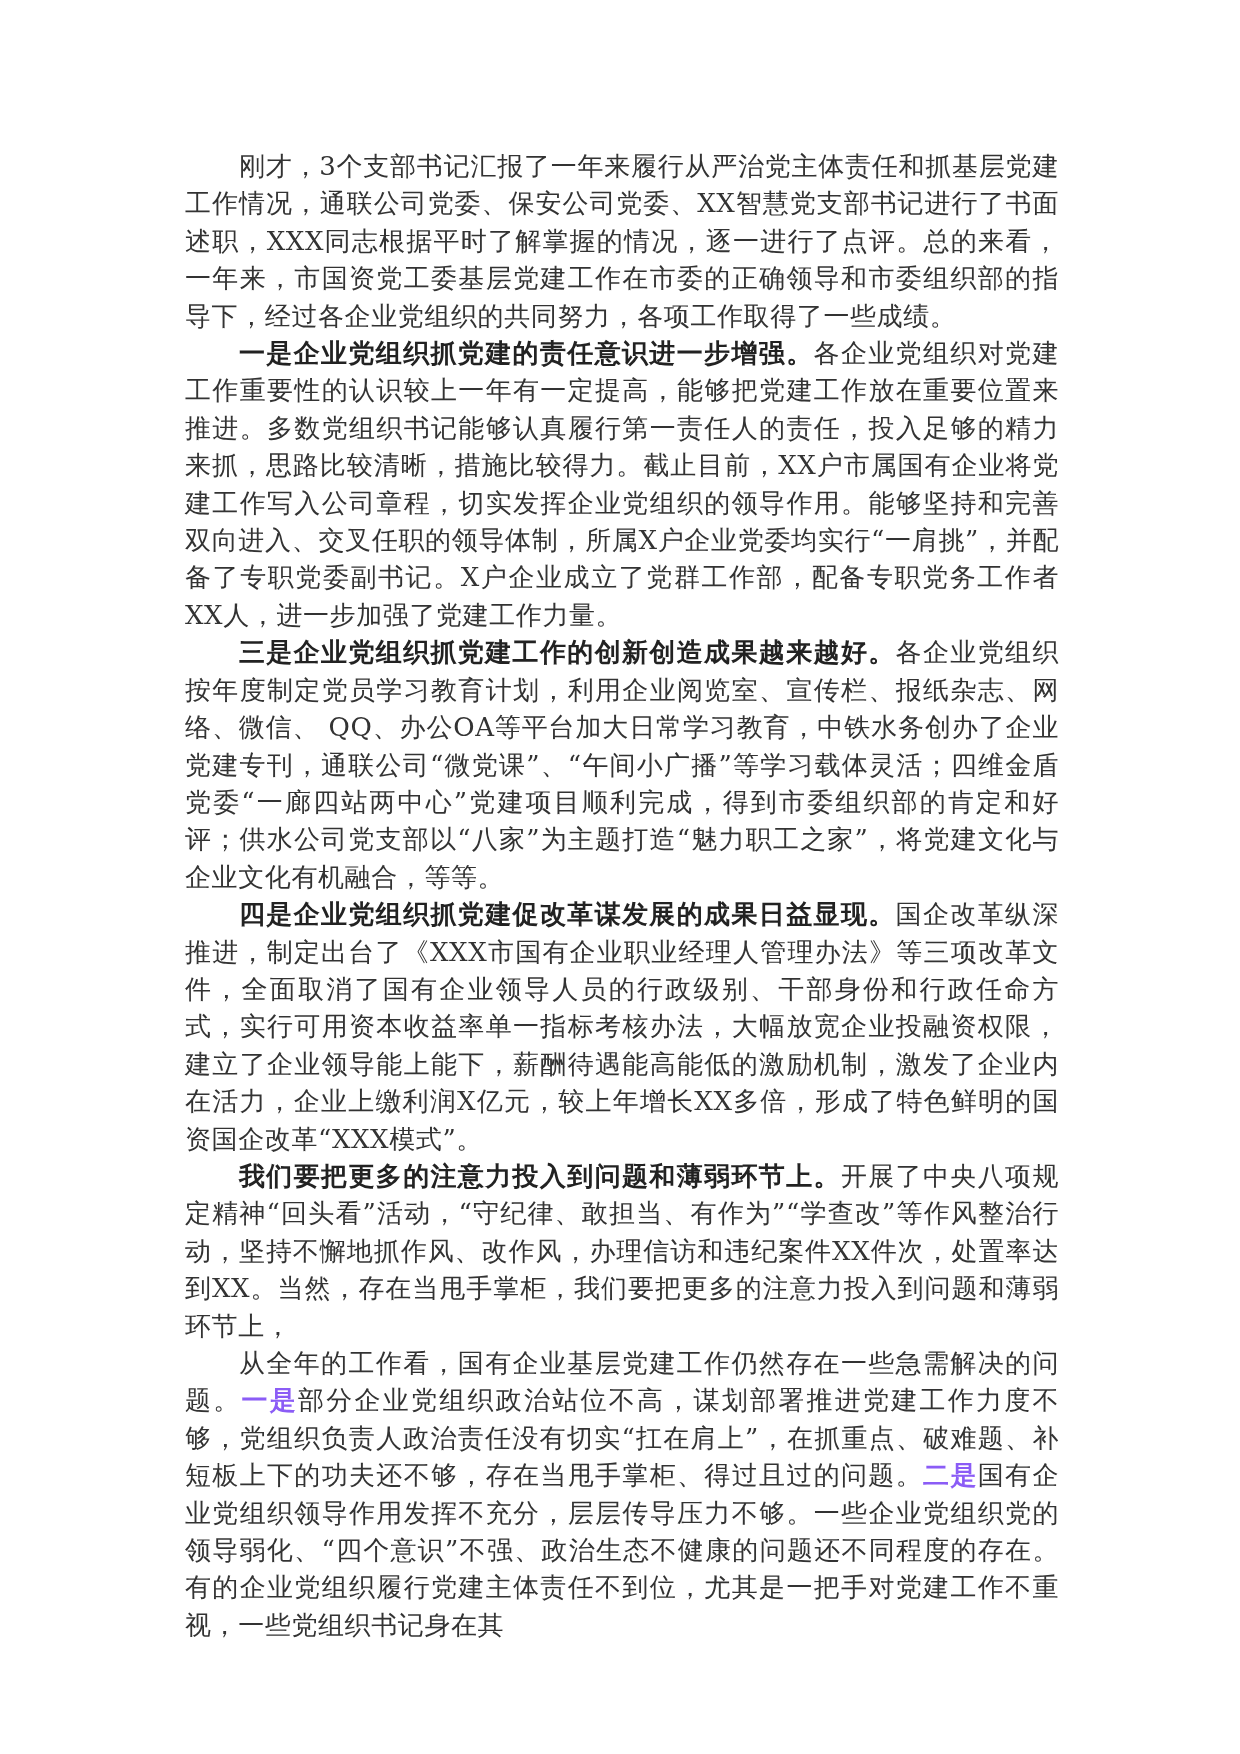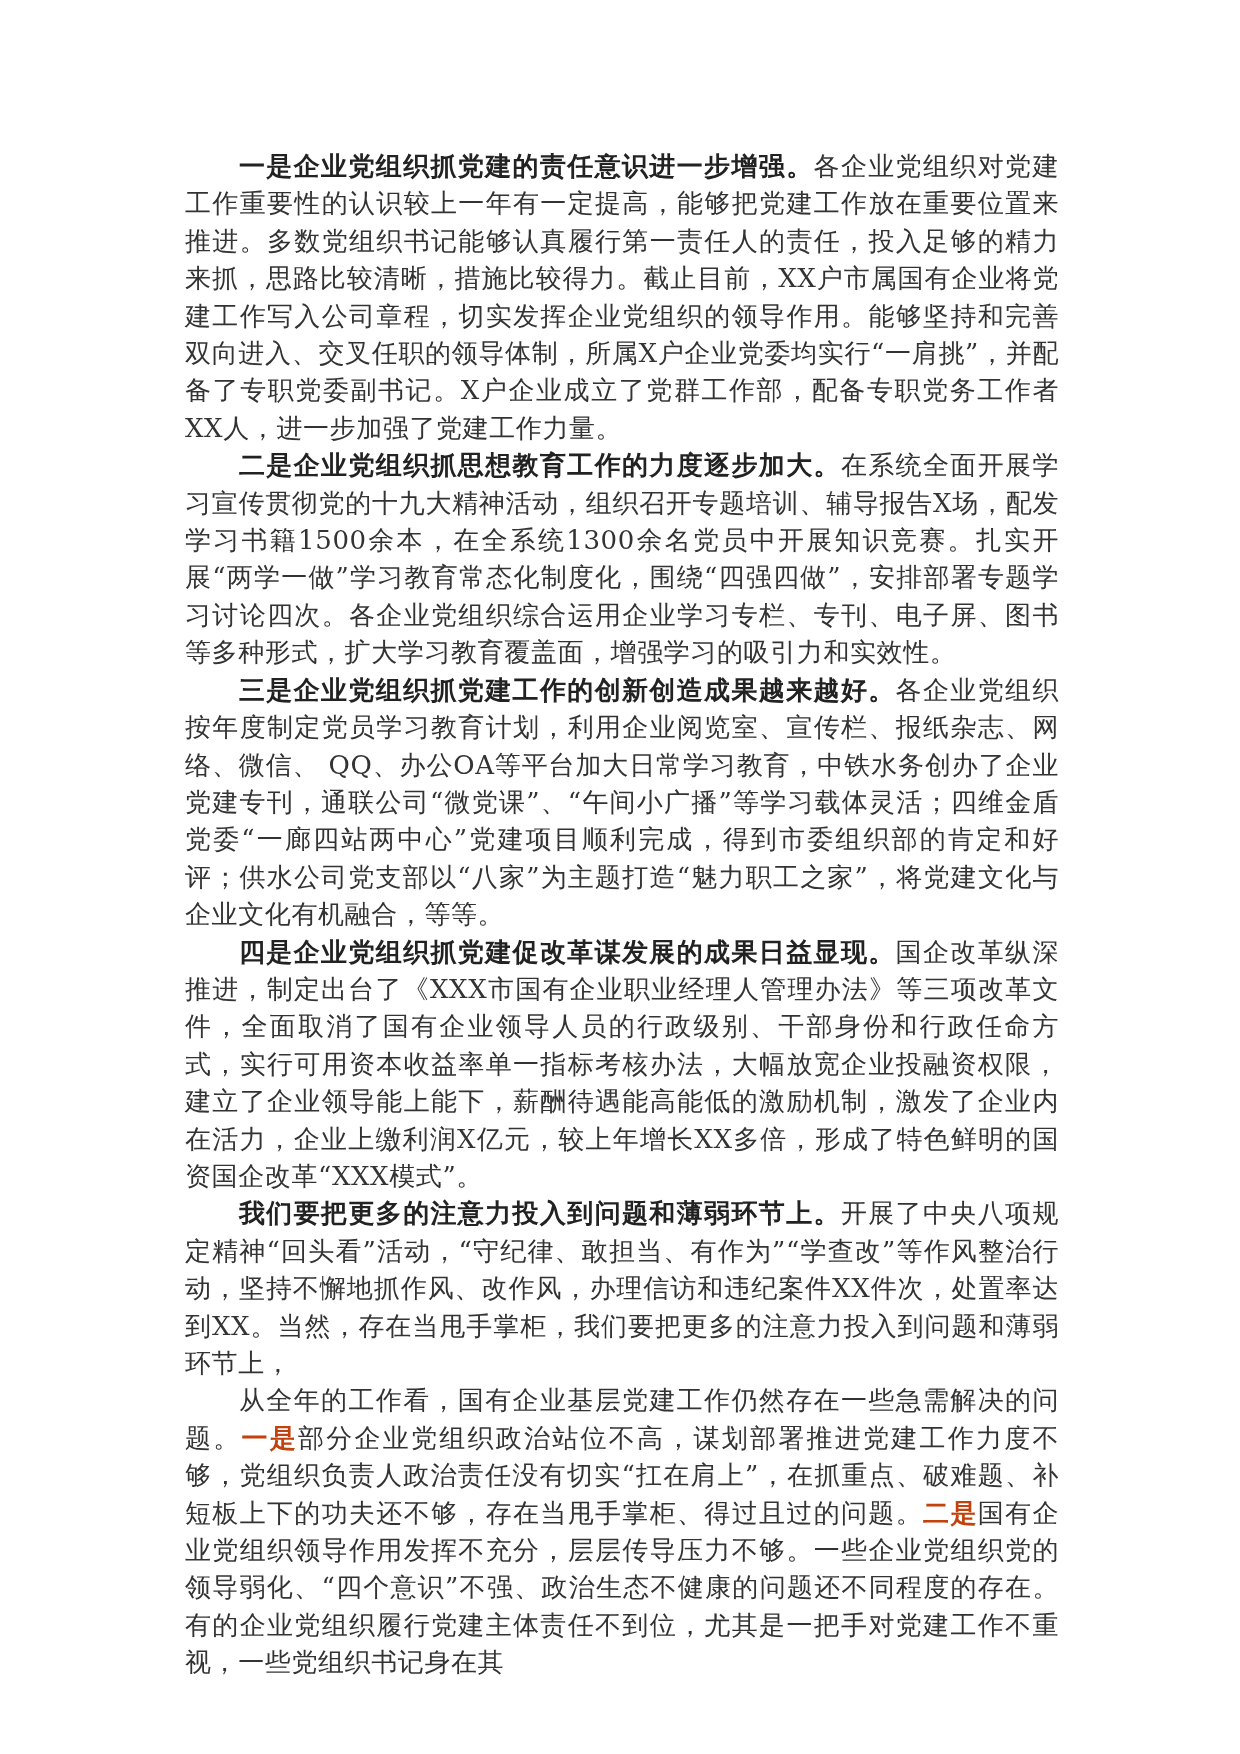--- a/index.html
+++ b/index.html
@@ -11,31 +11,31 @@
     width: 874px;
     font-family: "DejaVu Serif", "Liberation Serif", serif;
     font-size: 26px;
     line-height: 37.4px;
     color: #333333;
     text-align: justify;
     letter-spacing: 0.6px;
   }
   .para { margin: 0; text-indent: 54px; }
   .lead { font-weight: bold; color: #222222; }
-  .inline-bold { font-weight: bold; color: #c2410c; }
+  .inline-bold { font-weight: bold; color: #8b5cf6; }
 </style>
 </head>
 <body>
 
 <div class="page">
   <p class="para">
-    <span class="lead">一是企业党组织抓党建的责任意识进一步增强。</span><span>各企业党组织对党建工作重要性的认识较上一年有一定提高，能够把党建工作放在重要位置来推进。多数党组织书记能够认真履行第一责任人的责任，投入足够的精力来抓，思路比较清晰，措施比较得力。截止目前，XX户市属国有企业将党建工作写入公司章程，切实发挥企业党组织的领导作用。能够坚持和完善双向进入、交叉任职的领导体制，所属X户企业党委均实行“一肩挑”，并配备了专职党委副书记。X户企业成立了党群工作部，配备专职党务工作者XX人，进一步加强了党建工作力量。</span>
+    <span class="lead"></span><span>刚才，3个支部书记汇报了一年来履行从严治党主体责任和抓基层党建工作情况，通联公司党委、保安公司党委、XX智慧党支部书记进行了书面述职，XXX同志根据平时了解掌握的情况，逐一进行了点评。总的来看，一年来，市国资党工委基层党建工作在市委的正确领导和市委组织部的指导下，经过各企业党组织的共同努力，各项工作取得了一些成绩。</span>
   </p>
   <p class="para">
-    <span class="lead">二是企业党组织抓思想教育工作的力度逐步加大。</span><span>在系统全面开展学习宣传贯彻党的十九大精神活动，组织召开专题培训、辅导报告X场，配发学习书籍1500余本，在全系统1300余名党员中开展知识竞赛。扎实开展“两学一做”学习教育常态化制度化，围绕“四强四做”，安排部署专题学习讨论四次。各企业党组织综合运用企业学习专栏、专刊、电子屏、图书等多种形式，扩大学习教育覆盖面，增强学习的吸引力和实效性。</span>
+    <span class="lead">一是企业党组织抓党建的责任意识进一步增强。</span><span>各企业党组织对党建工作重要性的认识较上一年有一定提高，能够把党建工作放在重要位置来推进。多数党组织书记能够认真履行第一责任人的责任，投入足够的精力来抓，思路比较清晰，措施比较得力。截止目前，XX户市属国有企业将党建工作写入公司章程，切实发挥企业党组织的领导作用。能够坚持和完善双向进入、交叉任职的领导体制，所属X户企业党委均实行“一肩挑”，并配备了专职党委副书记。X户企业成立了党群工作部，配备专职党务工作者XX人，进一步加强了党建工作力量。</span>
   </p>
   <p class="para">
     <span class="lead">三是企业党组织抓党建工作的创新创造成果越来越好。</span><span>各企业党组织按年度制定党员学习教育计划，利用企业阅览室、宣传栏、报纸杂志、网络、微信、 QQ、办公OA等平台加大日常学习教育，中铁水务创办了企业党建专刊，通联公司“微党课”、“午间小广播”等学习载体灵活；四维金盾党委“一廊四站两中心”党建项目顺利完成，得到市委组织部的肯定和好评；供水公司党支部以“八家”为主题打造“魅力职工之家”，将党建文化与企业文化有机融合，等等。</span>
   </p>
   <p class="para">
     <span class="lead">四是企业党组织抓党建促改革谋发展的成果日益显现。</span><span>国企改革纵深推进，制定出台了《XXX市国有企业职业经理人管理办法》等三项改革文件，全面取消了国有企业领导人员的行政级别、干部身份和行政任命方式，实行可用资本收益率单一指标考核办法，大幅放宽企业投融资权限，建立了企业领导能上能下，薪酬待遇能高能低的激励机制，激发了企业内在活力，企业上缴利润X亿元，较上年增长XX多倍，形成了特色鲜明的国资国企改革“XXX模式”。</span>
   </p>
   <p class="para">
     <span class="lead">我们要把更多的注意力投入到问题和薄弱环节上。</span><span>开展了中央八项规定精神“回头看”活动，“守纪律、敢担当、有作为”“学查改”等作风整治行动，坚持不懈地抓作风、改作风，办理信访和违纪案件XX件次，处置率达到XX。当然，存在当甩手掌柜，我们要把更多的注意力投入到问题和薄弱环节上，</span>
   </p>

